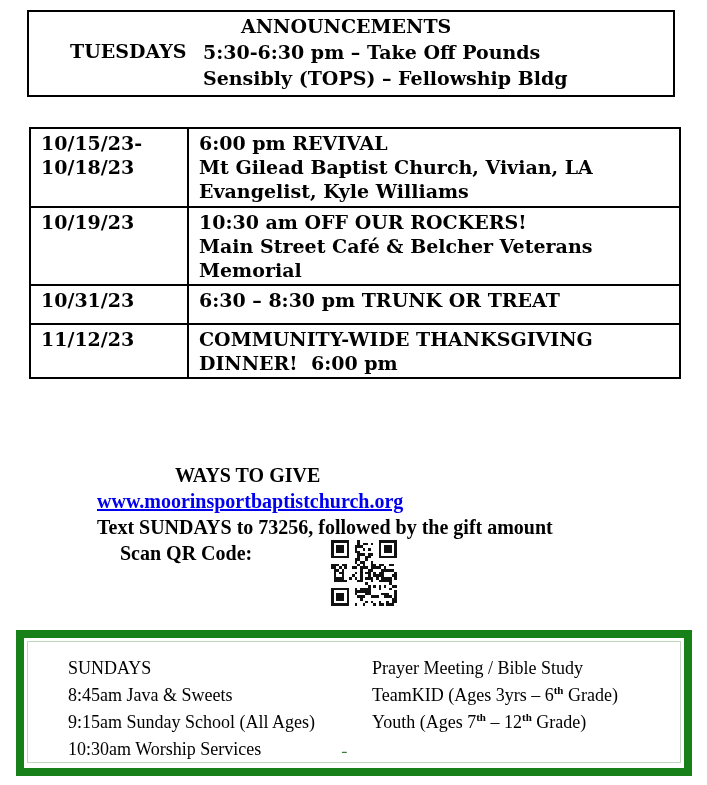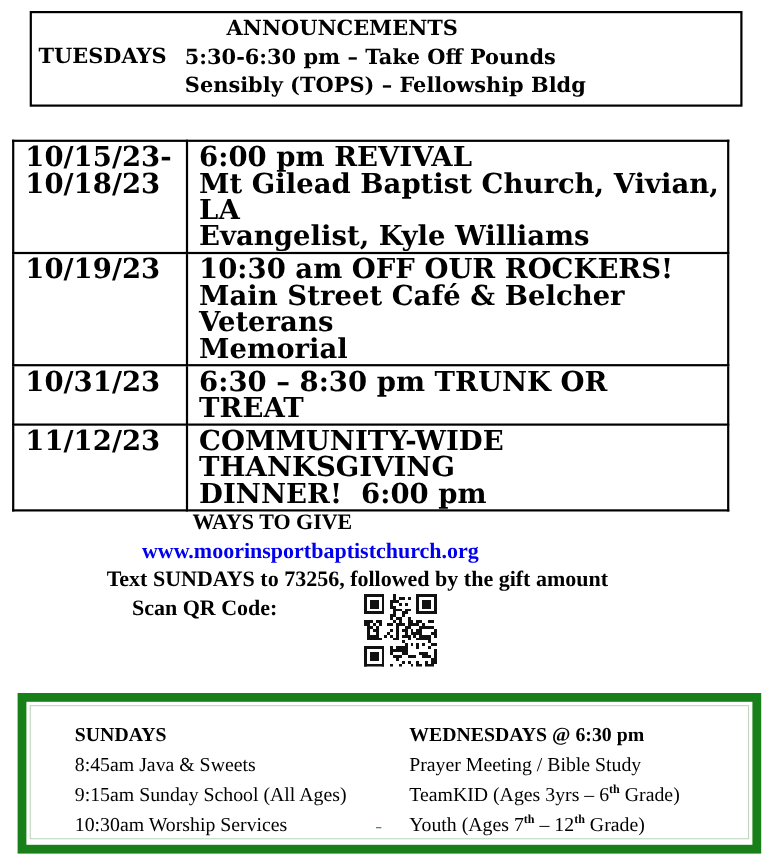--- a/index.html
+++ b/index.html
@@ -6,55 +6,55 @@
   body{
     width:707px;height:785px;background:#ffffff;position:relative;
     font-family:"DejaVu Serif",serif;color:#000;overflow:hidden;
   }
   
   .tbl1{
     position:absolute;left:27px;top:10px;width:648px;height:87px;
     border:2px solid #000;box-sizing:border-box;display:flex;
     font-weight:700;font-size:19px;line-height:26px;
   }
-  .tbl1 .day{width:133px;padding:26px 0 0 6px;flex:none;}
+  .tbl1 .day{width:133px;padding:26px 0 0 6px;flex:none;margin-left:35px;}
   .tbl1 .content{flex:1;padding-top:1px;}
   .tbl1 .title{margin-left:38px;}
   
   .tbl2{
-    position:absolute;left:11px;top:127px;border-collapse:collapse;
-    font-weight:700;font-size:25px;line-height:24px;table-layout:fixed;
+    position:absolute;left:29px;top:127px;border-collapse:collapse;
+    font-weight:700;font-size:19px;line-height:24px;table-layout:fixed;
   }
   .tbl2 td{
     border:2px solid #000;vertical-align:top;white-space:pre-wrap;
     padding:2px 6px 2px 10px;box-sizing:border-box;overflow:hidden;
   }
   .r1{height:79px}.r2{height:66px}.r3{height:39px}.r4{height:51px}.r5{height:77px}
   
   .give{
     position:absolute;left:97px;top:462px;width:585px;
     font-family:"Liberation Serif",serif;font-weight:700;font-size:20px;line-height:26px;
   }
   .give .heading{margin-left:78px;}
-  .give .url{color:#0000EE;cursor:pointer;display:inline-block;margin-left:32px;}
+  .give .url{color:#0000EE;text-decoration:underline;cursor:pointer;display:inline-block;}
   .qr-row{position:relative;height:72px;margin-left:23px;}
   .qr{position:absolute;left:208px;top:0px;width:72px;height:66px;}
   
   .gbox{
     position:absolute;left:16px;top:630px;width:676px;height:146px;
     border:8px solid #188018;box-sizing:border-box;background:#fff;
   }
   .gbox-inner{
     margin:3px;border:1px solid #bfd6bf;height:calc(100% - 8px);box-sizing:border-box;
     display:flex;font-family:"Liberation Serif",serif;font-size:18px;line-height:27px;
     padding:13px 0 0 40px;
   }
   .col-sun{width:304px;flex:none;}
   .col-wed{flex:1;}
-  .gbox b{font-weight:700;}
+  .gbox b{font-weight:400;}
   sup{font-size:11px;line-height:0;font-weight:bold;}
   .stray{
     position:absolute;left:341px;top:750px;width:10px;height:3px;
     color:#3f7a3f;font-size:16px;font-weight:700;line-height:3px;overflow:hidden;
   }
 </style>
 </head>
 <body>
 
 <div class="tbl1">
@@ -298,21 +298,20 @@
 
 <div class="gbox">
   <div class="gbox-inner">
     <div class="col-sun">
       <b>SUNDAYS</b>
       <div>8:45am Java &amp; Sweets</div>
       <div>9:15am Sunday School (All Ages)</div>
       <div>10:30am Worship Services</div>
     </div>
     <div class="col-wed">
-      <b>WEDNESDAYS @ 6:30 pm</b>
       <div>Prayer Meeting / Bible Study</div>
       <div><span>TeamKID (Ages 3yrs – 6</span><sup>th</sup><span> Grade)</span></div>
       <div><span>Youth (Ages 7</span><sup>th</sup><span> – 12</span><sup>th</sup><span> Grade)</span></div>
     </div>
   </div>
 </div>
 
 <div class="stray">-</div>
 
 </body></html>

